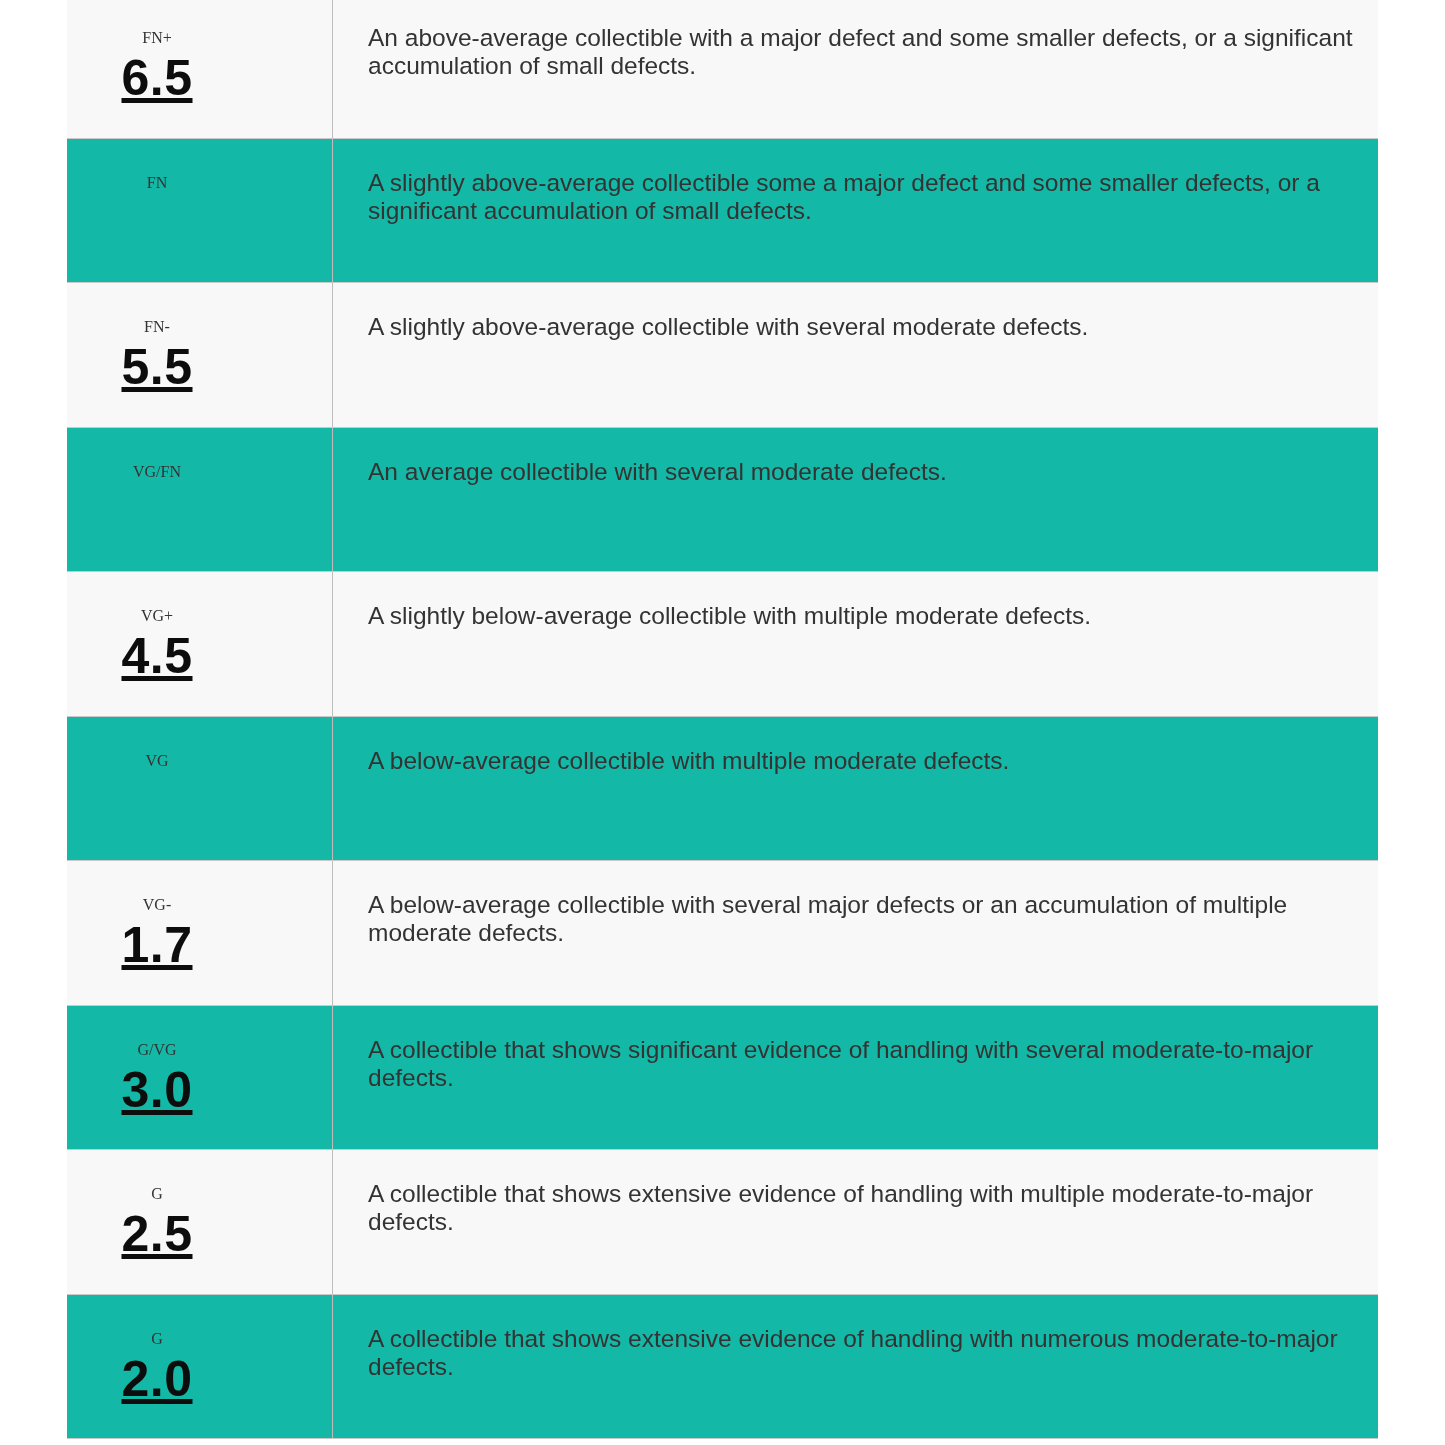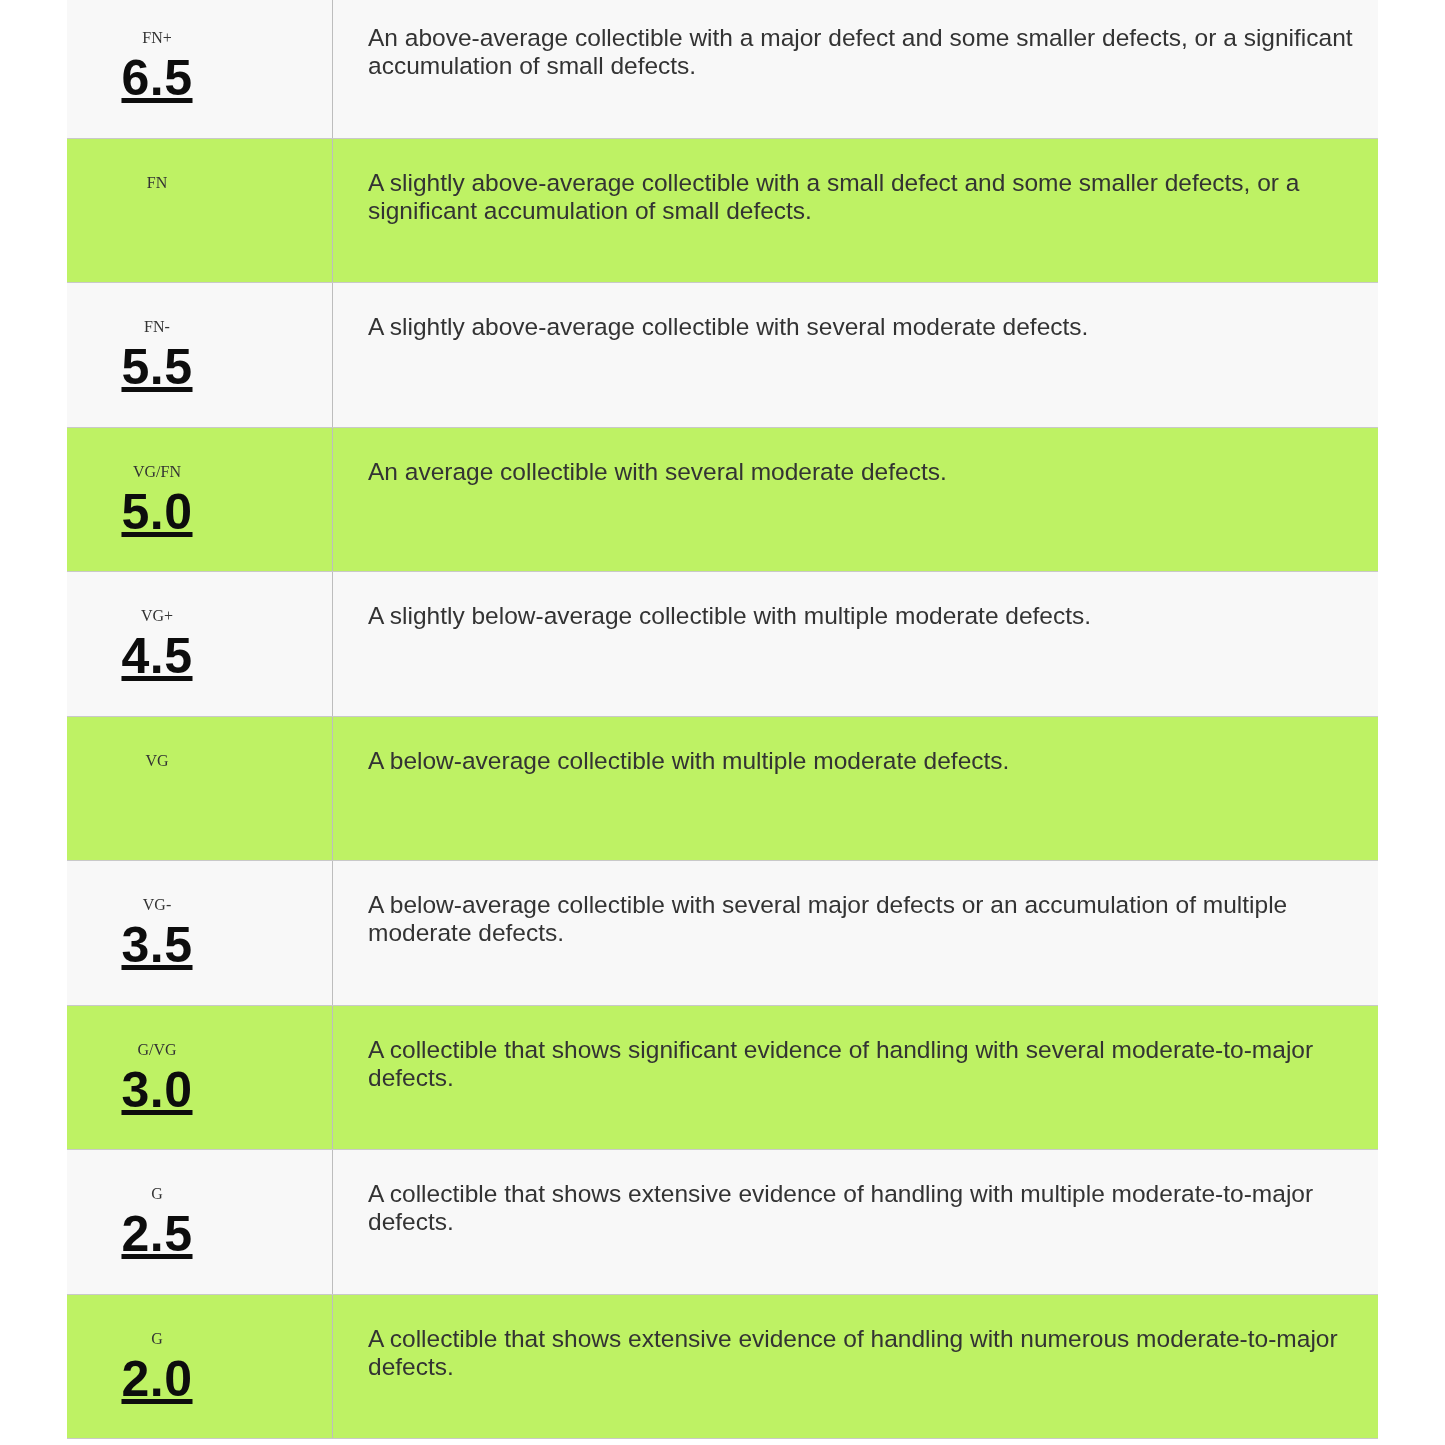--- a/index.html
+++ b/index.html
@@ -14,21 +14,21 @@
     left: 67px;
     top: -6px;
     width: 1311px;
   }
   .row {
     display: flex;
     min-height: 144.5px;
     border-bottom: 1px solid #c9c9c9;
   }
   .row.light { background: #f8f8f8; }
-  .row.gray  { background: #bef264; }
+  .row.gray  { background: #14b8a6; }
   .cell-grade {
     flex: 0 0 266px;
     width: 266px;
     border-right: 1px solid #bdbdbd;
     padding: 30px 85px 10px 0;
     text-align: center;
   }
   .grade-label {
     font-size: 16px;
     line-height: 28px;
@@ -61,35 +61,34 @@
       <div class="grade-label">FN+</div>
       <div class="grade-score">6.5</div>
     </div>
     <div class="cell-desc">An above-average collectible with a major defect and some smaller defects, or a significant accumulation of small defects.</div>
   </div>
 
   <div class="row gray">
     <div class="cell-grade">
       <div class="grade-label">FN</div>
     </div>
-    <div class="cell-desc">A slightly above-average collectible with a small defect and some smaller defects, or a significant accumulation of small defects.</div>
+    <div class="cell-desc">A slightly above-average collectible some a major defect and some smaller defects, or a significant accumulation of small defects.</div>
   </div>
 
   <div class="row light">
     <div class="cell-grade">
       <div class="grade-label">FN-</div>
       <div class="grade-score">5.5</div>
     </div>
     <div class="cell-desc">A slightly above-average collectible with several moderate defects.</div>
   </div>
 
   <div class="row gray">
     <div class="cell-grade">
       <div class="grade-label">VG/FN</div>
-      <div class="grade-score">5.0</div>
     </div>
     <div class="cell-desc">An average collectible with several moderate defects.</div>
   </div>
 
   <div class="row light">
     <div class="cell-grade">
       <div class="grade-label">VG+</div>
       <div class="grade-score">4.5</div>
     </div>
     <div class="cell-desc">A slightly below-average collectible with multiple moderate defects.</div>
@@ -98,21 +97,21 @@
   <div class="row gray">
     <div class="cell-grade">
       <div class="grade-label">VG</div>
     </div>
     <div class="cell-desc">A below-average collectible with multiple moderate defects.</div>
   </div>
 
   <div class="row light">
     <div class="cell-grade">
       <div class="grade-label">VG-</div>
-      <div class="grade-score">3.5</div>
+      <div class="grade-score">1.7</div>
     </div>
     <div class="cell-desc">A below-average collectible with several major defects or an accumulation of multiple moderate defects.</div>
   </div>
 
   <div class="row gray">
     <div class="cell-grade">
       <div class="grade-label">G/VG</div>
       <div class="grade-score">3.0</div>
     </div>
     <div class="cell-desc">A collectible that shows significant evidence of handling with several moderate-to-major defects.</div>

